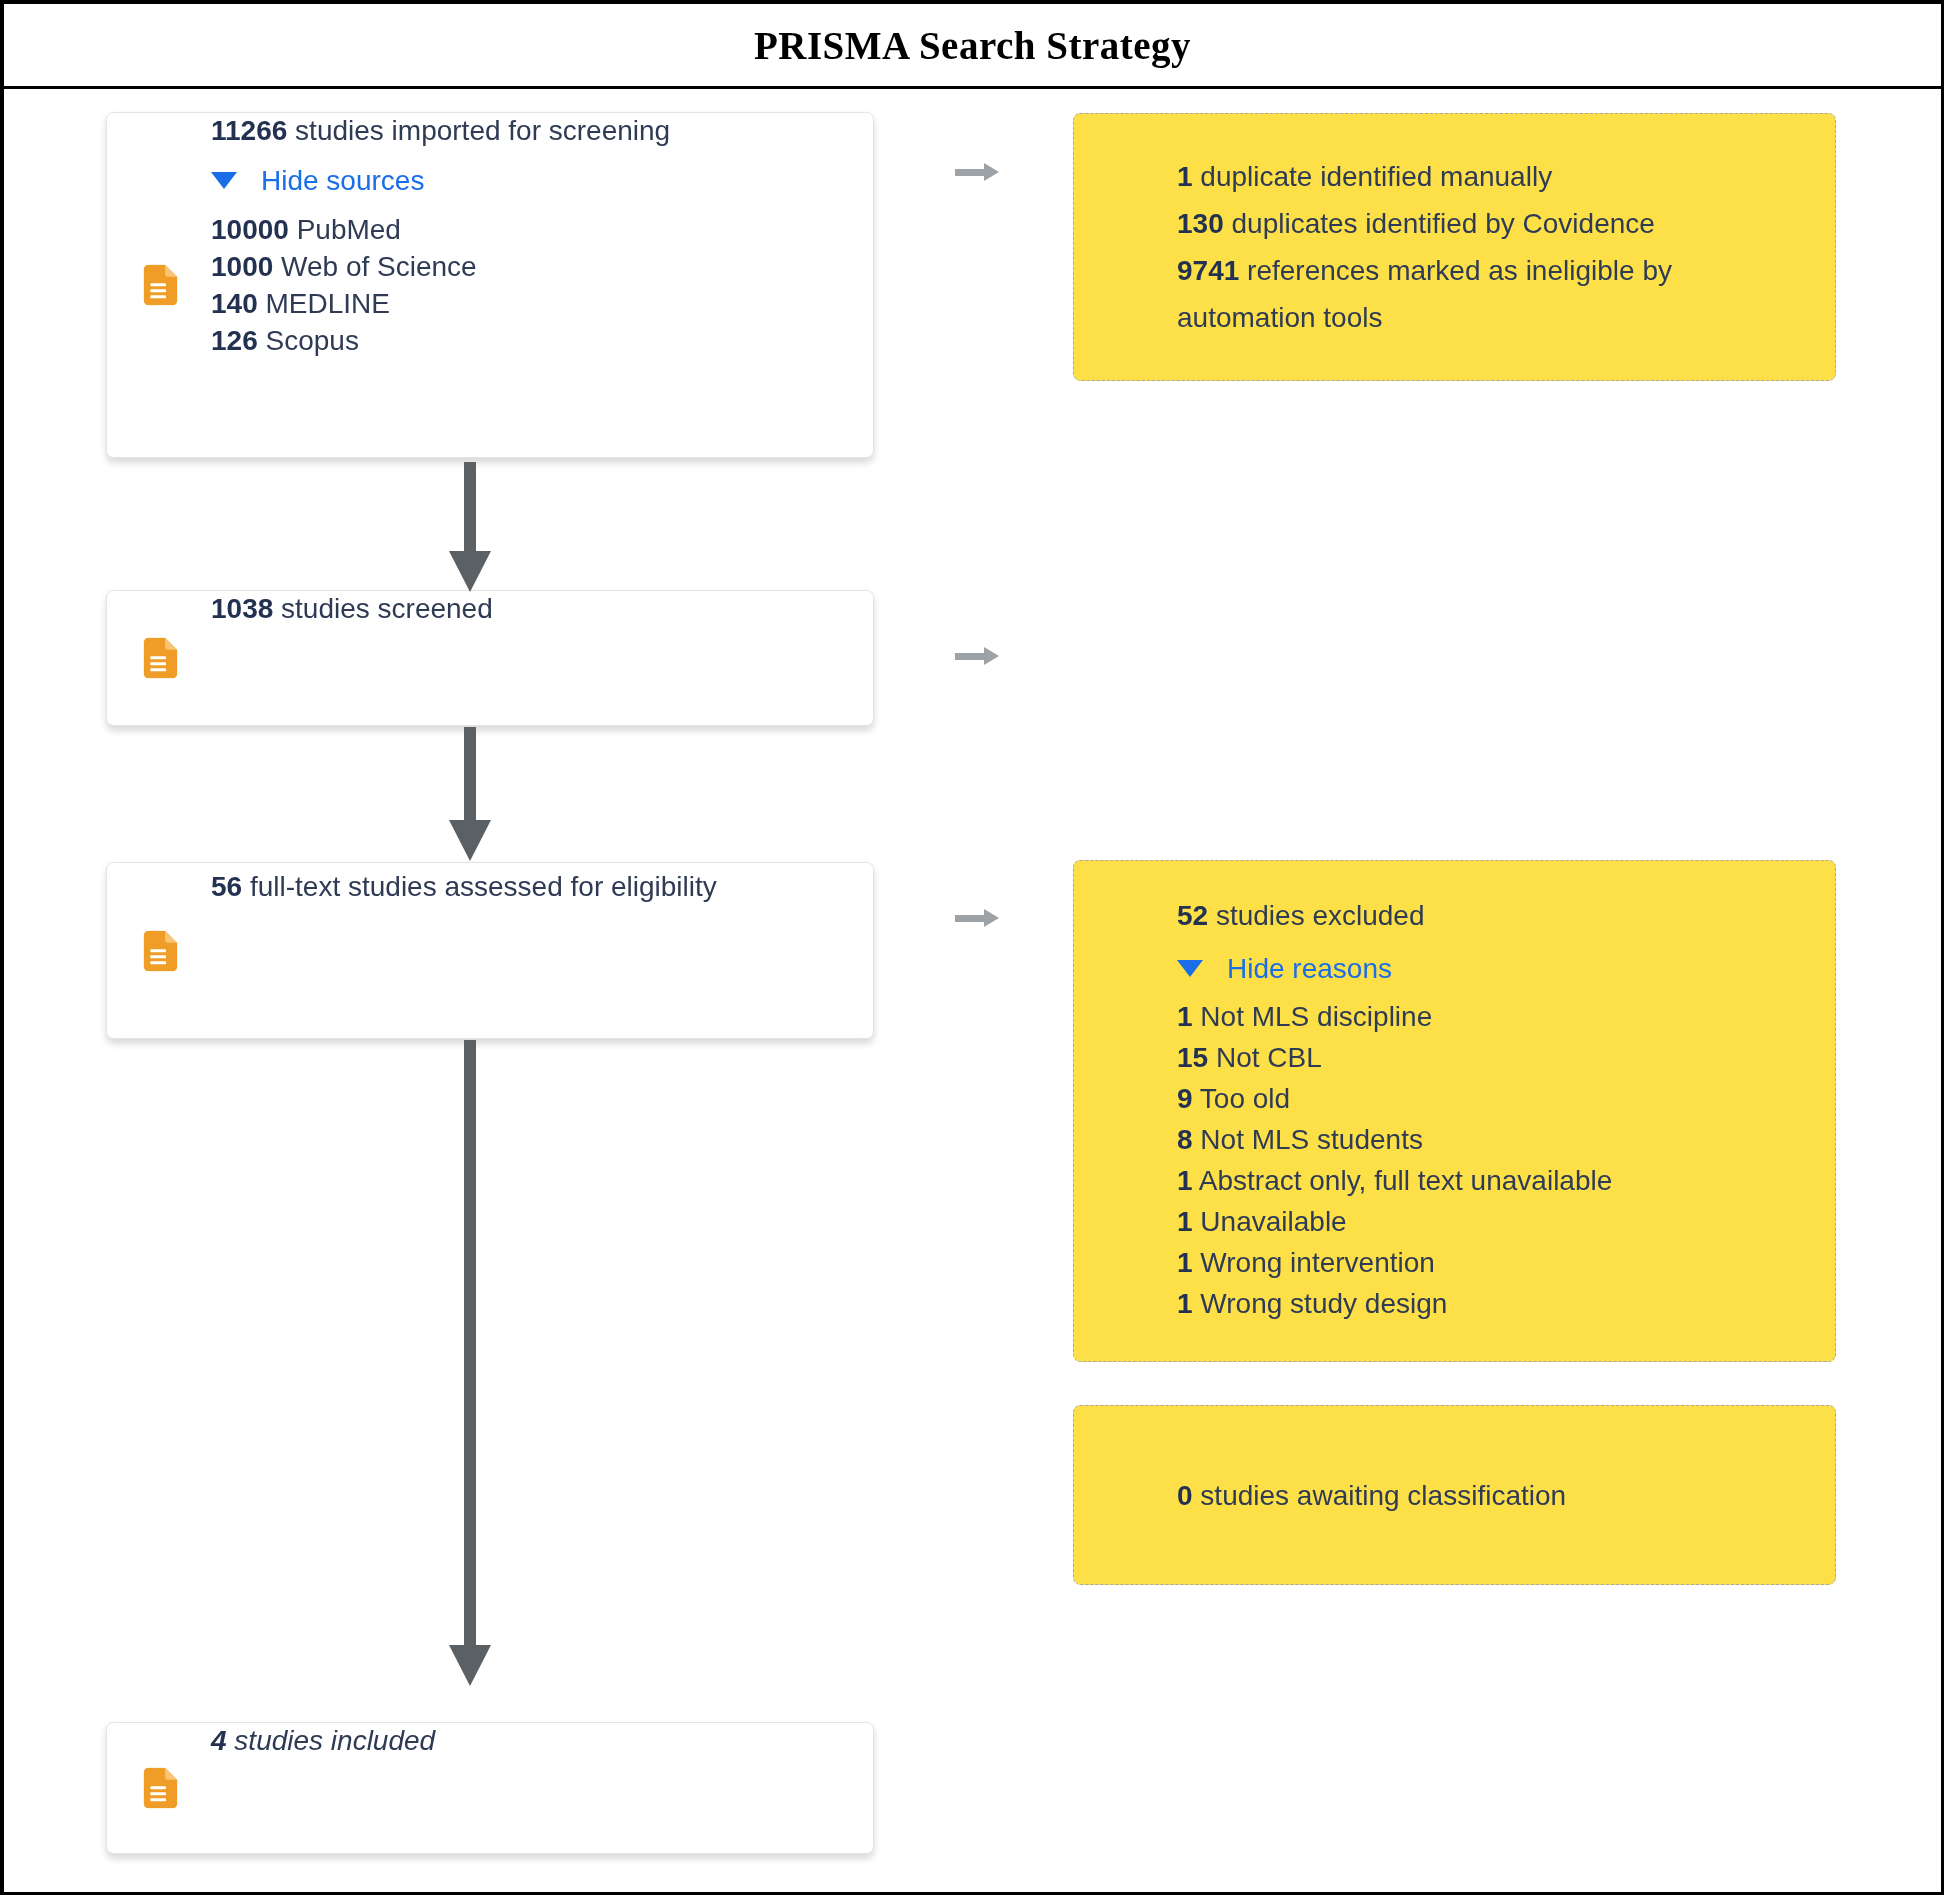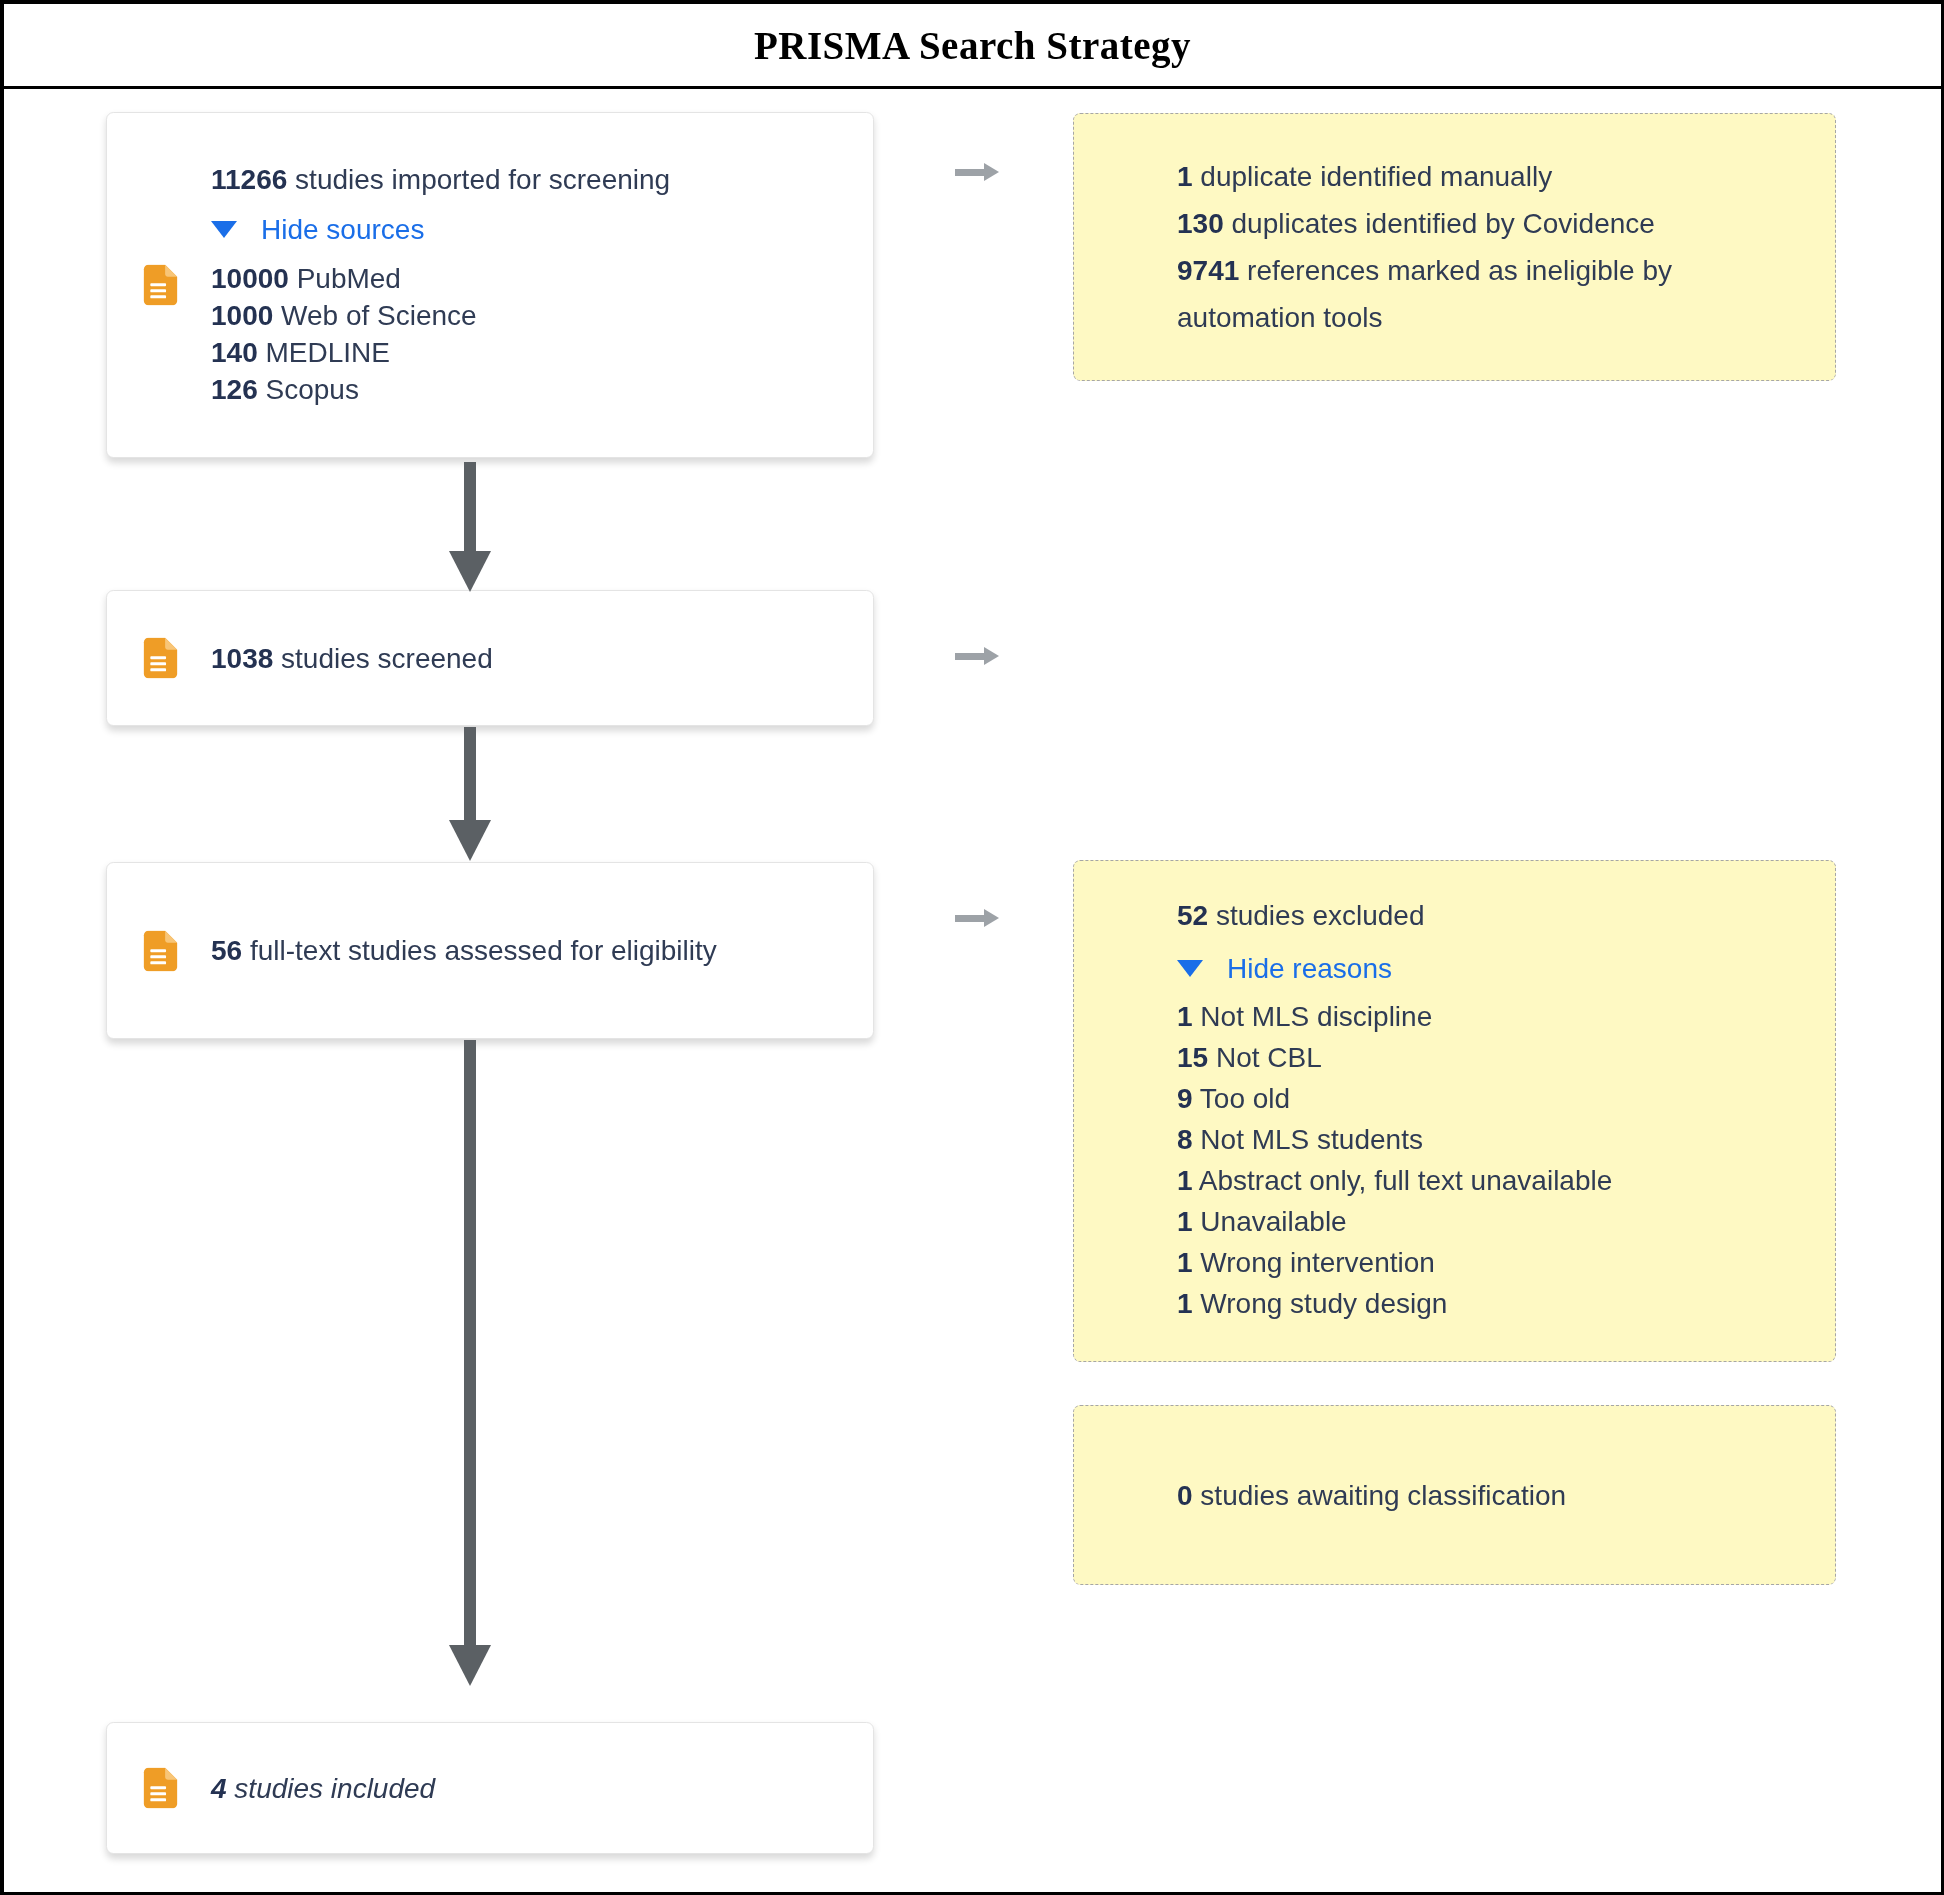--- a/index.html
+++ b/index.html
@@ -5,36 +5,36 @@
   html,body{margin:0;padding:0;background:#fff;}
   body{font-family:"Liberation Sans","DejaVu Sans",sans-serif;}
   .frame{position:relative;width:1945px;height:1896px;box-sizing:border-box;
          border:4.6px solid #000;background:#fff;overflow:hidden;}
   .header{position:absolute;left:0;top:0;width:100%;height:85px;
           border-bottom:3.7px solid #000;display:flex;align-items:center;justify-content:center;box-sizing:border-box;font-family:Liberation Serif, serif;}
   .title{font-size:39px;font-weight:700;color:#000;letter-spacing:0.5px;}
 
   
   .sbox{position:absolute;background:#fff;border:0.9px solid #e4e4e4;border-radius:7.4px;
-        box-shadow:0 4.6px 7.4px rgba(0,0,0,.15);display:flex;align-items:center;}
+        box-shadow:0 4.6px 7.4px rgba(0,0,0,.15);display:flex;align-items:flex-start;}
   .doc-icon{position:absolute;left:35px;top:50%;transform:translateY(-50%);width:37px;height:41px;}
   .content{box-sizing:border-box;width:100%;padding-left:104px;padding-right:28px;
            font-size:28px;color:#2f3b54;}
   .num{font-weight:700;color:#243252;}
 
   .main-line{line-height:35px;margin-bottom:14.8px;}
   .toggle{display:flex;align-items:center;margin-bottom:13px;color:#1a6ee8;cursor:pointer;line-height:35px;}
   .tri{width:0;height:0;border-left:13px solid transparent;border-right:13px solid transparent;
        border-top:17.5px solid #1a6ee8;margin-right:24px;}
   .src-line{line-height:37px;}
   .narrow{max-width:535px;line-height:48px;}
   .single{line-height:35px;}
 
   
-  .dbox{position:absolute;background:#fef9c3;border:1.8px dashed #a6a6a6;border-radius:7.4px;
+  .dbox{position:absolute;background:#fde047;border:1.8px dashed #a6a6a6;border-radius:7.4px;
         display:flex;align-items:center;box-sizing:border-box;}
   .dcontent{box-sizing:border-box;width:100%;padding-left:103px;padding-right:28px;
             font-size:28px;color:#2f3b54;}
   .para{line-height:47px;max-width:624px;}
   .reason-line{line-height:41px;}
 
   
   .varrow{position:absolute;width:42px;display:flex;flex-direction:column;align-items:center;}
   .varrow .stem{width:12px;background:#5b6064;}
   .varrow .head{width:0;height:0;border-left:21px solid transparent;border-right:21px solid transparent;

